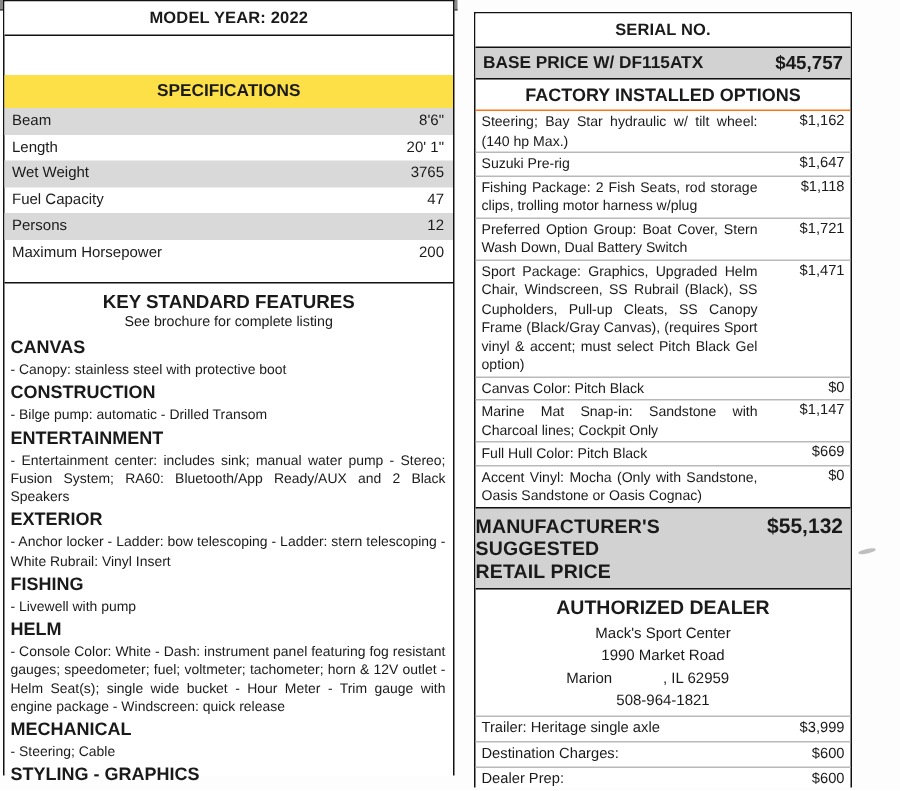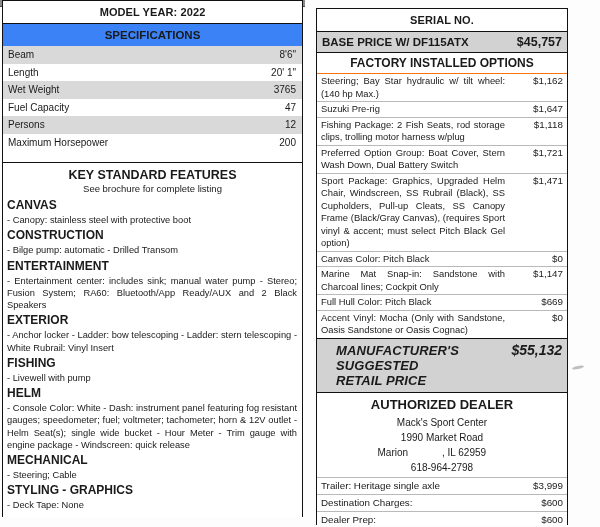--- a/index.html
+++ b/index.html
@@ -60,21 +60,22 @@
     border-bottom: 1.5px solid #111;
     background: #fff;
   }
 
   
   .spec-title {
     text-align: center;
     font-weight: bold;
     font-size: 11.5px;
     padding: 5px 0 5px;
-    background: #3b82f6;
+    background: #fde047;
+    margin-top: 26px;
   }
   .spec-row {
     display: flex;
     justify-content: space-between;
     align-items: center;
     font-size: 10px;
     padding: 3px 6px 3px 5px;
     line-height: 1.15;
   }
   .spec-row.alt { background: #d9d9d9; }
@@ -122,23 +123,22 @@
     border-bottom: 1.5px solid #111;
     padding: 3px 5px 3px 5px;
   }
   .price-bar .pb-label { font-size: 11.5px; }
   .price-bar .pb-value { font-size: 12.5px; }
 
   .big-total {
     background: #d2d2d2;
     border-top: 1.5px solid #111;
     border-bottom: 1.5px solid #111;
-    padding: 3px 5px 4px 19px;
+    padding: 3px 5px 4px 0;
     position: relative;
-    font-style: italic;
   }
   .big-total .bt-row {
     display: flex;
     justify-content: space-between;
     align-items: baseline;
   }
   .big-total .bt-l1 { font-size: 13px; font-weight: bold; letter-spacing: .1px; }
   .big-total .bt-amt { font-size: 14px; font-weight: bold; }
   .big-total .bt-l2 { font-size: 13px; font-weight: bold; letter-spacing: .1px; }
 
@@ -344,21 +344,21 @@
     </div>
 
     <div>
       <div class="dealer-title">AUTHORIZED DEALER</div>
       <div class="dealer-line">Mack's Sport Center</div>
       <div class="dealer-line">1990 Market Road</div>
       <div class="dealer-citystate">
         <span class="city">Marion</span>
         <span class="state">, IL 62959</span>
       </div>
-      <div class="dealer-phone">618-964-2798</div>
+      <div class="dealer-phone">508-964-1821</div>
 
       <div class="charge-row">
         <span class="cr-label">Trailer: Heritage single axle</span>
         <span class="cr-price">$3,999</span>
       </div>
       <div class="charge-row">
         <span class="cr-label">Destination Charges:</span>
         <span class="cr-price">$600</span>
       </div>
       <div class="charge-row">

